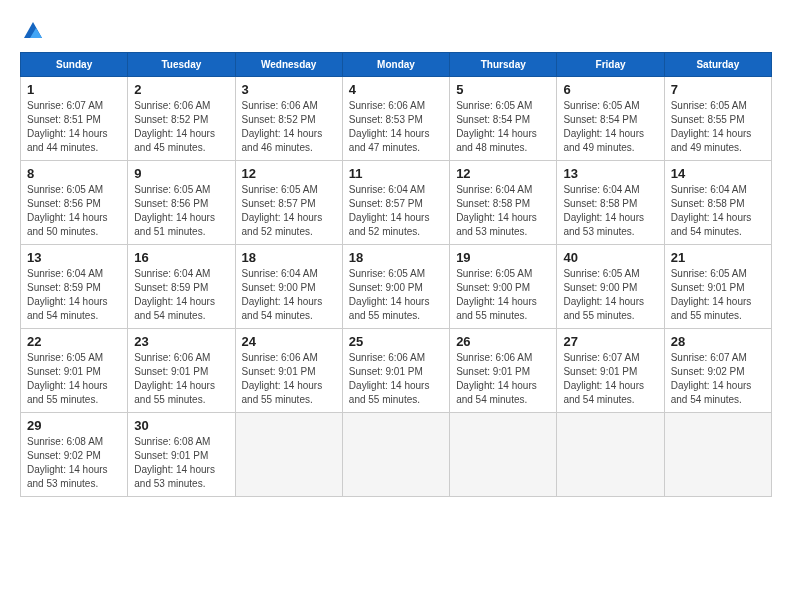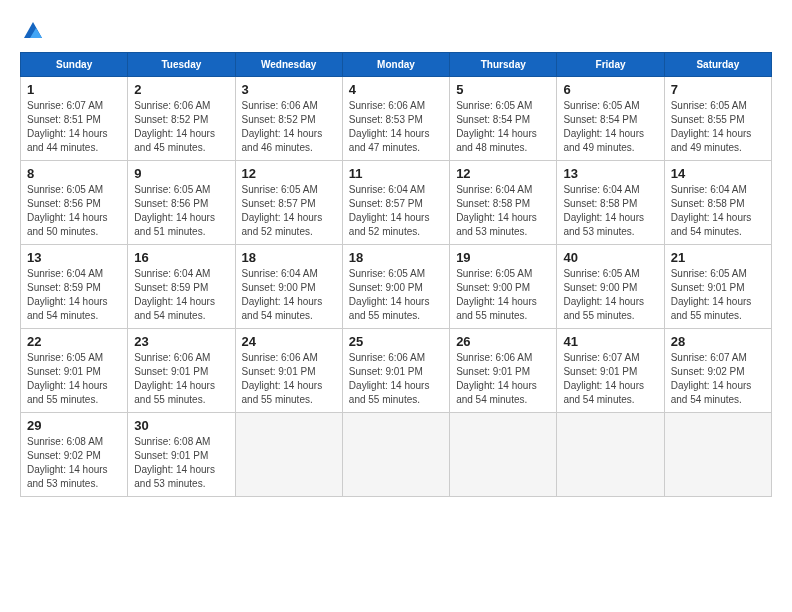--- a/index.html
+++ b/index.html
@@ -231,21 +231,21 @@
         </td>
         <td>
           <div class="day-number">25</div>
           <div class="day-info">Sunrise: 6:06 AM<br>Sunset: 9:01 PM<br>Daylight: 14 hours and 55 minutes.</div>
         </td>
         <td>
           <div class="day-number">26</div>
           <div class="day-info">Sunrise: 6:06 AM<br>Sunset: 9:01 PM<br>Daylight: 14 hours and 54 minutes.</div>
         </td>
         <td>
-          <div class="day-number">41</div>
+          <div class="day-number">27</div>
           <div class="day-info">Sunrise: 6:07 AM<br>Sunset: 9:01 PM<br>Daylight: 14 hours and 54 minutes.</div>
         </td>
         <td>
           <div class="day-number">28</div>
           <div class="day-info">Sunrise: 6:07 AM<br>Sunset: 9:02 PM<br>Daylight: 14 hours and 54 minutes.</div>
         </td>
       </tr>
       <tr class="week-row">
         <td>
           <div class="day-number">29</div>

